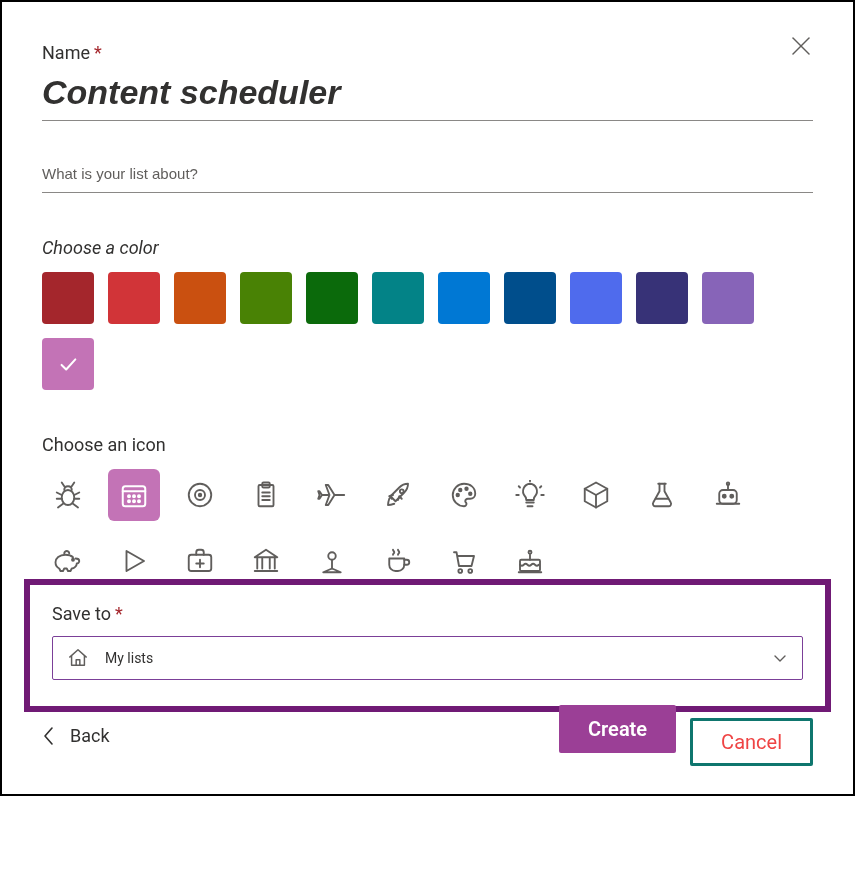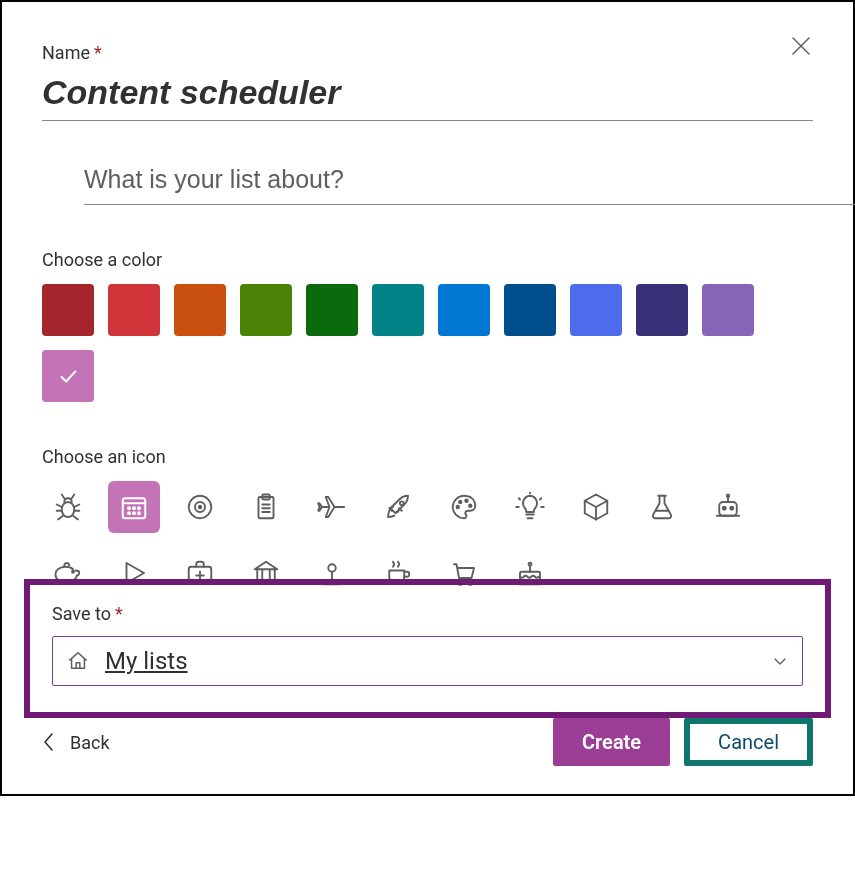--- a/index.html
+++ b/index.html
@@ -43,30 +43,29 @@
     padding: 4px 0 8px 0;
     outline: none;
     color: #323130;
     background: transparent;
     font-style: italic;
   }
   .desc-input {
     width: 100%;
     border: none;
     border-bottom: 1px solid #8a8886;
-    font-size: 25px;
+    font-size: 15px;
     padding: 6px 0 10px 0;
     outline: none;
     color: #000000;
     background: transparent;
-    margin-left: 42px;
   }
   .desc-input::placeholder { color: #605e5c; }
   .section-desc { margin-top: 38px; }
-  .section-color { margin-top: 44px; }
+  .section-color { margin-top: 44px; font-style: italic; }
   .section-icon  { margin-top: 44px; }
   .section-label {
     font-size: 18px;
     color: #323130;
     margin-bottom: 14px;
   }
   .swatches {
     display: flex;
     flex-wrap: wrap;
     gap: 14px;
@@ -115,22 +114,21 @@
     border-radius: 2px;
     padding: 10px 14px;
     display: flex;
     align-items: center;
     gap: 16px;
     cursor: pointer;
     margin-top: 12px;
   }
   .save-dropdown .dd-text {
     flex: 1;
-    font-size: 24px;
-    text-decoration: underline;
+    font-size: 14px;
   }
   .footer {
     position: absolute;
     left: 40px;
     right: 40px;
     bottom: 28px;
     display: flex;
     gap: 14px;
   }
   .back-btn {
@@ -153,22 +151,23 @@
     justify-content: center;
     border: 1px solid transparent;
   }
   .btn-primary {
     background: #9b3f96;
     color: #fff;
     font-weight: 600;
   }
   .btn-secondary {
     background: #fff;
-    color: #0c4a6e;
-    border: 6px solid #0f766e;
+    color: #ef4444;
+    border: 3px solid #0f766e;
+    margin-top: 13px;
   }
   svg { display: block; }
 </style>
 </head>
 <body>
 
 <div class="dialog">
 
   <div class="close-btn">
     <svg width="18" height="18" viewBox="0 0 18 18" stroke="currentColor" stroke-width="1.5" fill="none" stroke-linecap="round">

